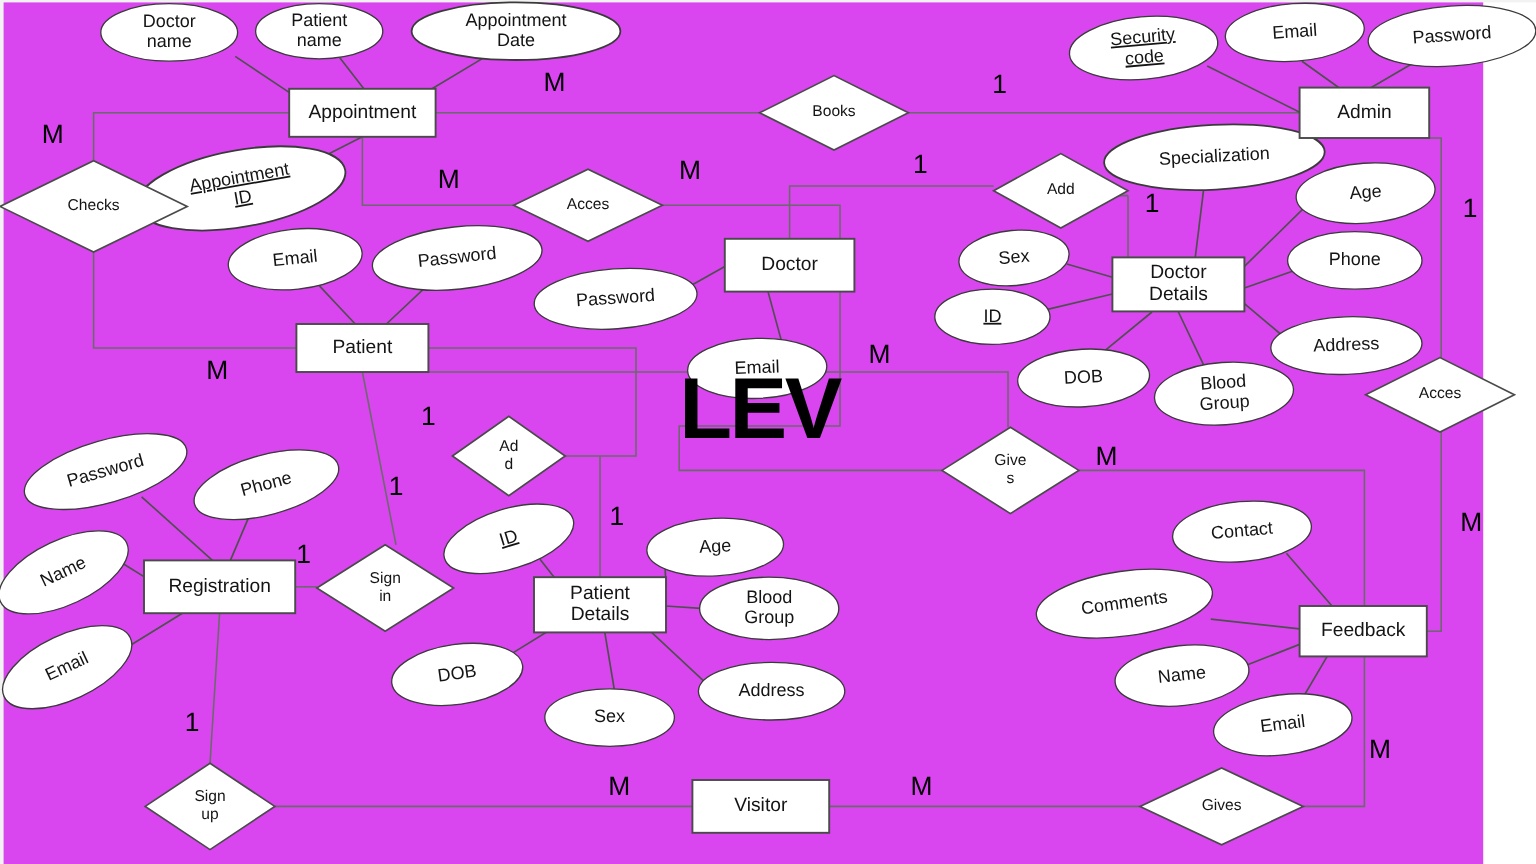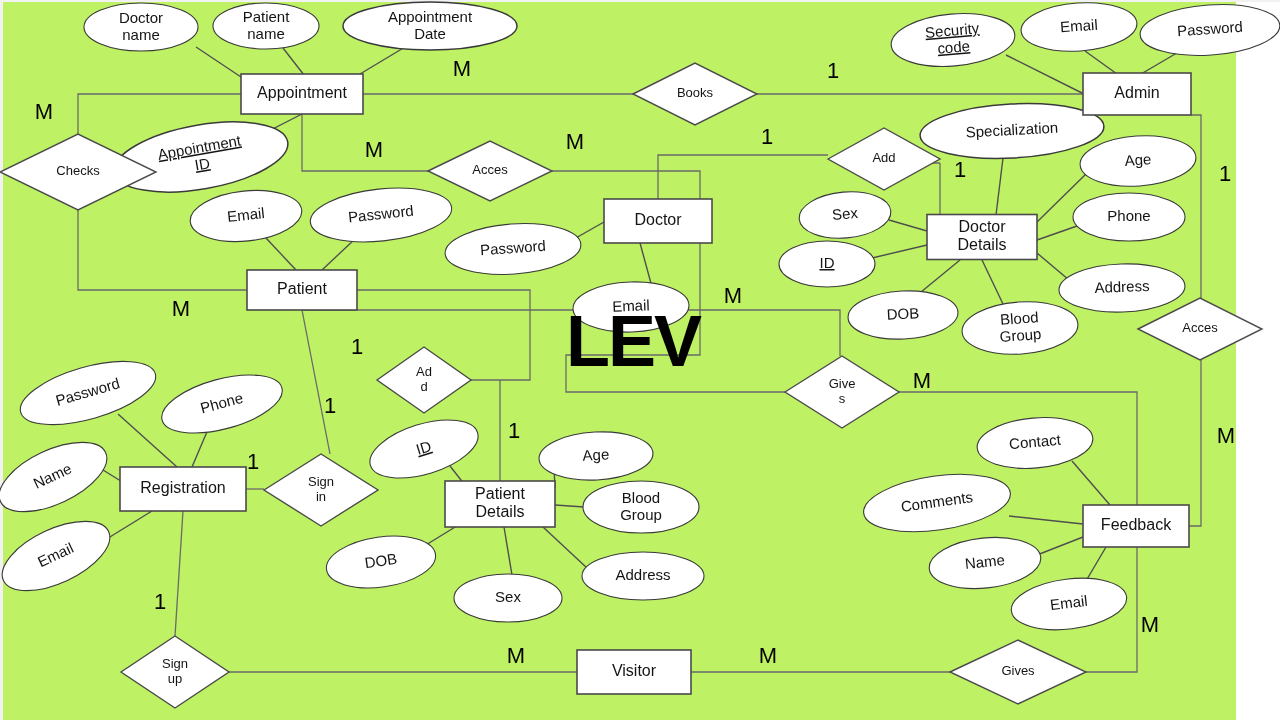--- a/index.html
+++ b/index.html
@@ -1,18 +1,18 @@
 <!DOCTYPE html>
 <html><head>
 <meta charset="utf-8">
 <style>
   html,body{margin:0;padding:0;background:#ffffff;}
   body{width:1280px;height:720px;overflow:hidden;
        font-family:"Liberation Sans","DejaVu Sans",sans-serif;}
-  #canvas{position:relative;width:1236px;height:720px;background:#bef264;}
+  #canvas{position:relative;width:1236px;height:720px;background:#d946ef;}
   svg#er{position:absolute;left:0;top:0;width:1280px;height:720px;}
   .ent rect{fill:#ffffff;stroke:#4a4a4a;stroke-width:1.6;}
   .rel polygon{fill:#ffffff;stroke:#4a4a4a;stroke-width:1.4;}
   .attr ellipse{fill:#ffffff;stroke:#3a3a3a;stroke-width:1.5;}
   .attr.thin ellipse{stroke-width:1.1;}
   .lbl{font-family:"Liberation Sans","DejaVu Sans",sans-serif;
        fill:#141414;text-anchor:middle;dominant-baseline:middle;}
   .ent .lbl{font-size:16px;}
   .rel .lbl{font-size:13px;}
   .attr .lbl{font-size:15px;}

